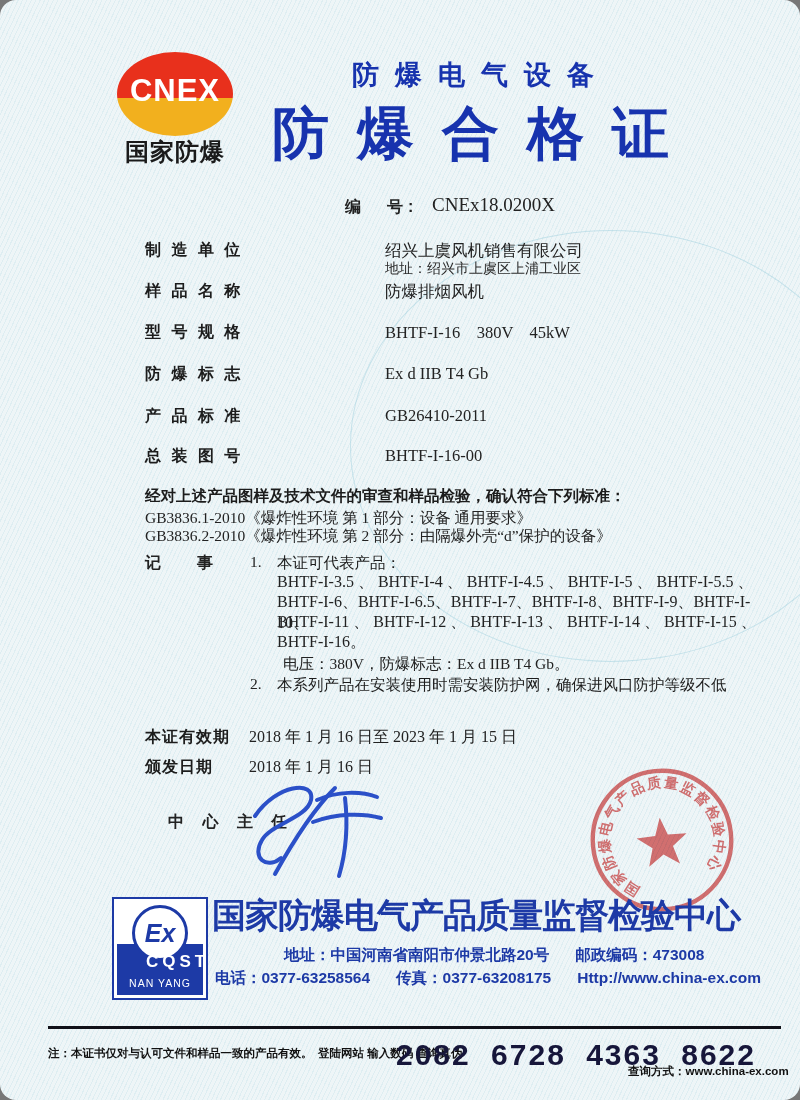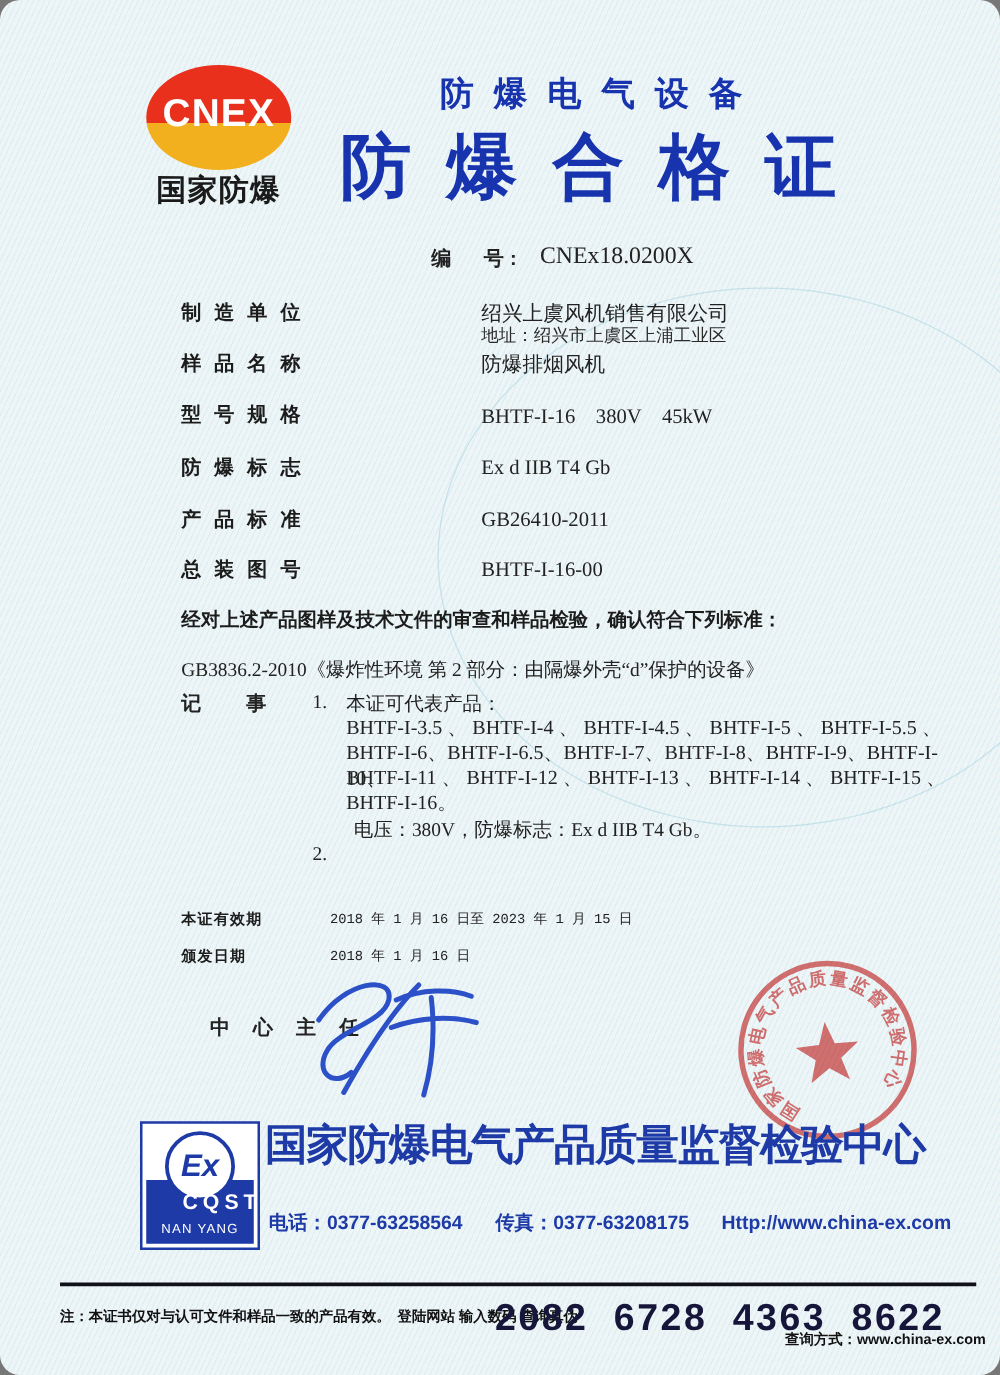--- a/index.html
+++ b/index.html
@@ -36,22 +36,22 @@
   
   .stmt1{left:145px;top:486px;font-size:15.5px;font-weight:bold;color:#1c1c1c;}
   .stmt2{left:145px;top:508px;font-size:15.5px;font-family:"Liberation Serif",serif;}
   .stmt3{left:145px;top:526px;font-size:15.5px;font-family:"Liberation Serif",serif;}
   .rlabel{left:145px;top:553px;font-size:16px;font-weight:bold;letter-spacing:10px;}
   .rnum{font-size:15.5px;font-family:"Liberation Serif",serif;}
   .rtext{font-size:15.5px;color:#1c1c1c;}
   .models{left:277px;width:480px;font-size:16px;font-family:"Liberation Serif",serif;}
   .voltage{left:283px;top:654px;font-size:15.5px;font-family:"Liberation Serif",serif;}
   
-  .vlabel{left:145px;font-size:12px;font-weight:bold;color:#1c1c1c;letter-spacing:1px;}
-  .vvalue{left:264px;font-size:11px;font-family:Liberation Mono, monospace;}
+  .vlabel{left:145px;font-size:16px;font-weight:bold;color:#1c1c1c;letter-spacing:1px;}
+  .vvalue{left:249px;font-size:16px;font-family:Liberation Serif, serif;}
   .director{left:145px;top:812px;font-size:16px;font-weight:bold;letter-spacing:7px;padding-left:23px;}
   
   .stamp{left:584px;top:762px;width:156px;height:156px;opacity:.88;transform:rotate(-6deg);
     mix-blend-mode:multiply;}
   
   .badge{left:112px;top:897px;width:96px;height:103px;border:2.5px solid var(--bottom-blue,#1d3aa6);
     background:#fff;box-sizing:border-box;}
   .badge-blue{position:absolute;left:3px;right:3px;bottom:3px;height:51px;
     background:var(--bottom-blue,#1d3aa6);}
   .badge-circle{position:absolute;left:50%;top:6px;transform:translateX(-50%);width:50px;height:50px;
@@ -107,33 +107,35 @@
   <span class="abs flabel" style="top:364px">防 爆 标 志</span>
   <span class="abs fvalue" style="top:364px">Ex d IIB T4 Gb</span>
 
   <span class="abs flabel" style="top:406px">产 品 标 准</span>
   <span class="abs fvalue" style="top:406px">GB26410-2011</span>
 
   <span class="abs flabel" style="top:446px">总 装 图 号</span>
   <span class="abs fvalue" style="top:446px">BHTF-I-16-00</span>
 
   <div class="abs stmt1">经对上述产品图样及技术文件的审查和样品检验，确认符合下列标准：</div>
+  <div class="abs stmt2">GB3836.1-2010《爆炸性环境 第 1 部分：设备 通用要求》</div>
   <div class="abs stmt3">GB3836.2-2010《爆炸性环境 第 2 部分：由隔爆外壳“d”保护的设备》</div>
 
   <span class="abs rlabel">记　事</span>
   <span class="abs rnum" style="left:250px;top:553px">1.</span>
   <span class="abs rtext" style="left:277px;top:553px">本证可代表产品：</span>
 
   <div class="abs models" style="top:572px">BHTF-I-3.5 、 BHTF-I-4 、 BHTF-I-4.5 、 BHTF-I-5 、 BHTF-I-5.5 、</div>
   <div class="abs models" style="top:592px">BHTF-I-6、BHTF-I-6.5、BHTF-I-7、BHTF-I-8、BHTF-I-9、BHTF-I-10、</div>
   <div class="abs models" style="top:612px">BHTF-I-11 、 BHTF-I-12 、 BHTF-I-13 、 BHTF-I-14 、 BHTF-I-15 、</div>
   <div class="abs models" style="top:632px">BHTF-I-16。</div>
   <div class="abs voltage">电压：380V，防爆标志：Ex d IIB T4 Gb。</div>
 
   <span class="abs rnum" style="left:250px;top:675px">2.</span>
+  <span class="abs rtext" style="left:277px;top:675px">本系列产品在安装使用时需安装防护网，确保进风口防护等级不低</span>
 
   <span class="abs vlabel" style="top:727px">本证有效期</span>
   <span class="abs vvalue" style="top:727px">2018 年 1 月 16 日至 2023 年 1 月 15 日</span>
   <span class="abs vlabel" style="top:757px">颁发日期</span>
   <span class="abs vvalue" style="top:757px">2018 年 1 月 16 日</span>
 
   <span class="abs director">中 心 主 任</span>
   <svg class="abs" style="left:225px;top:776px" width="175" height="108" viewBox="0 0 175 108">
     <g fill="none" stroke="#2b50c8" stroke-width="4" stroke-linecap="round">
       <path d="M30,40 C52,8 90,4 86,24 C82,42 46,48 37,64 C26,82 42,94 56,82"></path>
@@ -159,20 +161,23 @@
     <div class="badge-blue"></div>
     <div class="badge-circle">
       <span class="badge-ex">Ex</span>
     </div>
     <div class="badge-name">CQST</div>
     <div class="badge-city">NAN YANG</div>
   </div>
 
   <div class="abs org-title">国家防爆电气产品质量监督检验中心</div>
 
+  <div class="abs org-line org-addr">
+    <span>地址：</span><span>中国河南省南阳市仲景北路20号</span><span class="org-gap"></span><span>邮政编码：</span><span>473008</span>
+  </div>
 
   <div class="abs org-line org-phone">
     <span>电话：</span><span>0377-63258564</span><span class="org-gap"></span><span>传真：</span><span>0377-63208175</span><span class="org-gap"></span><span>Http://www.china-ex.com</span>
   </div>
 
   <div class="abs rule"></div>
   <div class="abs note">注：本证书仅对与认可文件和样品一致的产品有效。</div>
   <div class="abs hint">登陆网站 输入数码 查询真伪</div>
   <div class="abs code">2082 6728 4363 8622</div>
   <div class="abs query">

